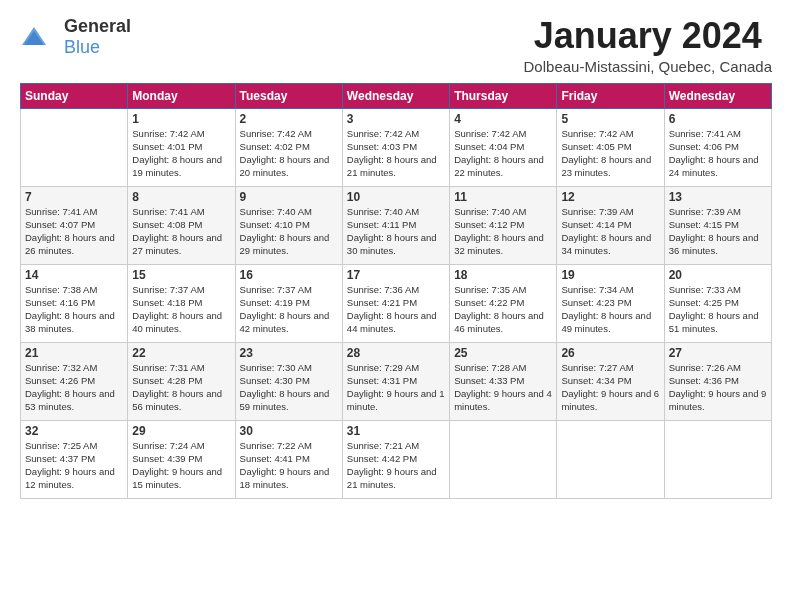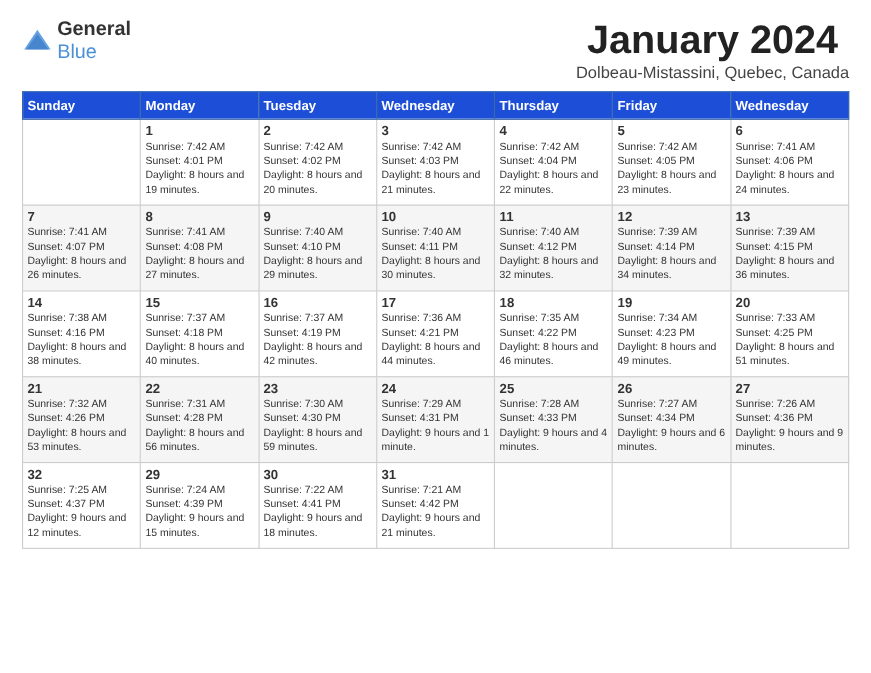--- a/index.html
+++ b/index.html
@@ -16,21 +16,21 @@
     }
     .header-area {
       display: flex;
       justify-content: space-between;
       align-items: flex-start;
       margin-bottom: 8px;
     }
     .logo {
       display: flex;
       align-items: center;
-      gap: 4px;
+      gap: 16px;
     }
     .logo-text-general {
       font-size: 18px;
       font-weight: bold;
       color: #333;
     }
     .logo-text-blue {
       font-size: 18px;
       font-weight: normal;
       color: #4a90d9;
@@ -52,21 +52,21 @@
       font-size: 15px;
       color: #444;
       margin-top: 2px;
     }
     .calendar-table {
       width: 100%;
       border-collapse: collapse;
       table-layout: fixed;
     }
     .calendar-table th {
-      background-color: #1d4ed8;
+      background-color: #be185d;
       color: #fff;
       font-size: 12px;
       font-weight: bold;
       padding: 5px 4px;
       text-align: left;
       border: 1px solid #3a6aaa;
     }
     .calendar-table td {
       border: 1px solid #ccc;
       vertical-align: top;
@@ -269,21 +269,21 @@
             Sunrise: 7:31 AM<br>Sunset: 4:28 PM<br>Daylight: 8 hours and 56 minutes.
           </div>
         </td>
           <td>
           <span class="day-number">23</span>
           <div class="day-info">
             Sunrise: 7:30 AM<br>Sunset: 4:30 PM<br>Daylight: 8 hours and 59 minutes.
           </div>
         </td>
           <td>
-          <span class="day-number">24</span>
+          <span class="day-number">28</span>
           <div class="day-info">
             Sunrise: 7:29 AM<br>Sunset: 4:31 PM<br>Daylight: 9 hours and 1 minute.
           </div>
         </td>
           <td>
           <span class="day-number">25</span>
           <div class="day-info">
             Sunrise: 7:28 AM<br>Sunset: 4:33 PM<br>Daylight: 9 hours and 4 minutes.
           </div>
         </td>

